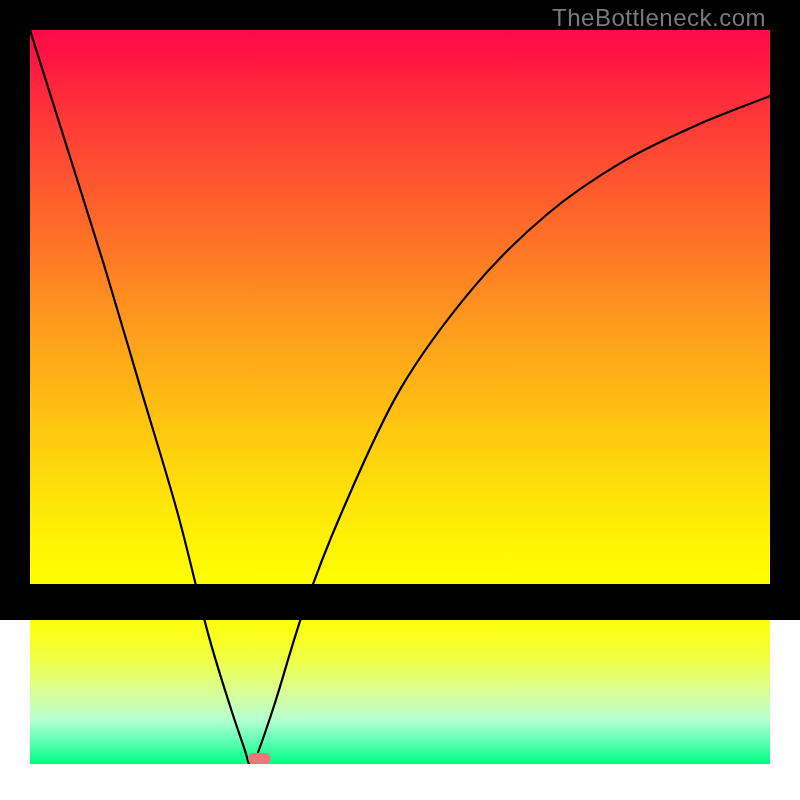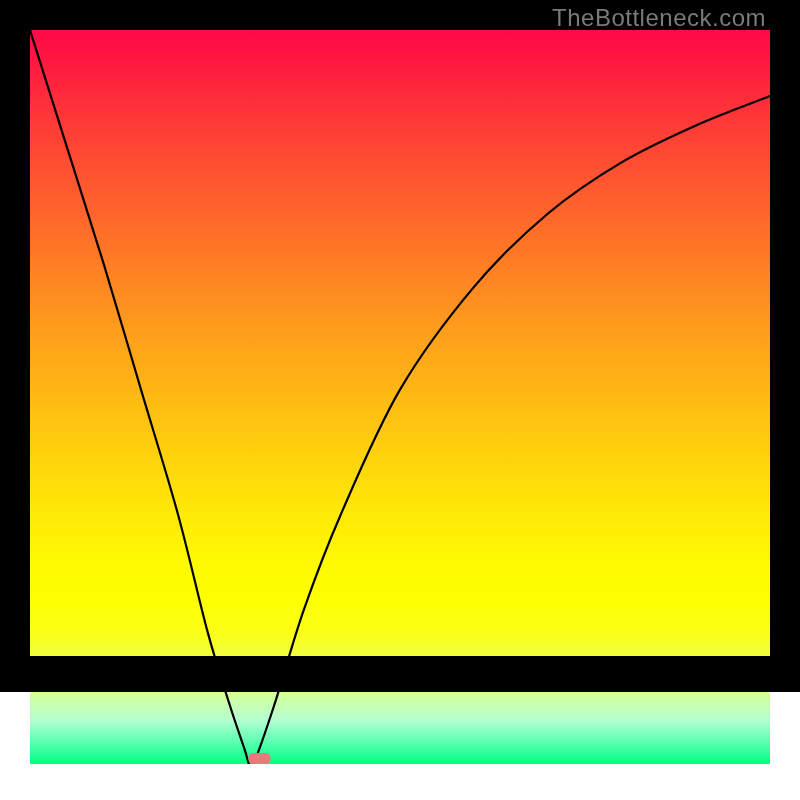--- a/index.html
+++ b/index.html
@@ -1,17 +1,17 @@
 <!DOCTYPE html>
 <html><head>
 <meta charset="utf-8">
 <style>
   * { margin: 0; padding: 0; box-sizing: border-box; }
   html, body { width: 800px; height: 800px; overflow: hidden; background: #fff; }
-  .wrap { position: relative; width: 800px; height: 692px; }
+  .wrap { position: relative; width: 800px; height: 620px; }
   .frame {
     position: absolute; inset: 0;
     border-top: 30px solid #000;
     border-right: 30px solid #000;
     border-bottom: 36px solid #000;
     border-left: 30px solid #000;
     pointer-events: none;
   }
   .plot-area {
     position: absolute;

